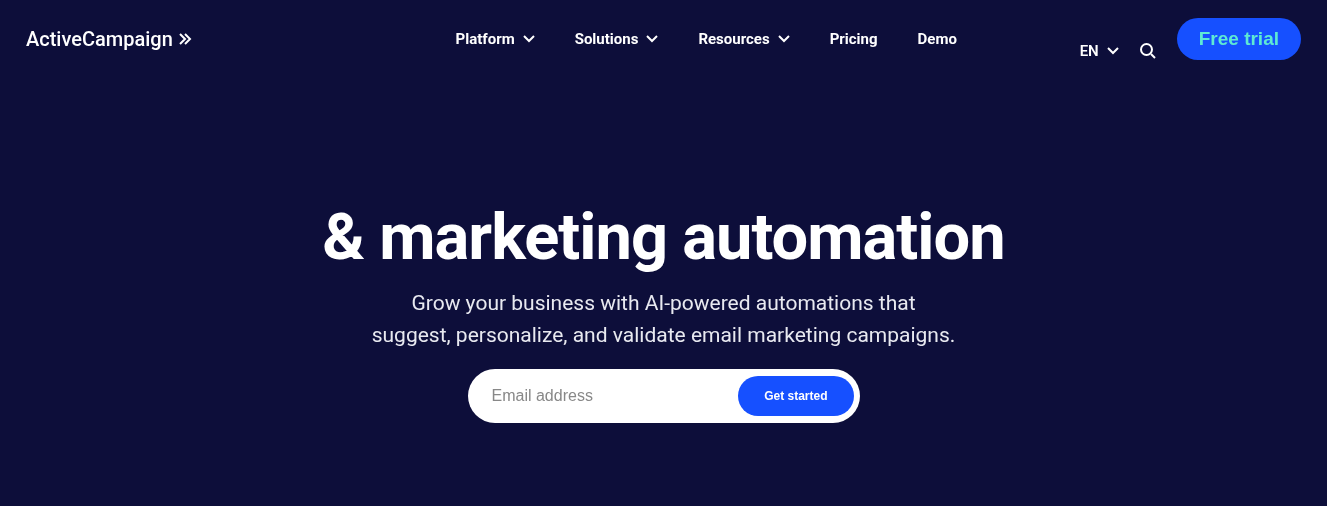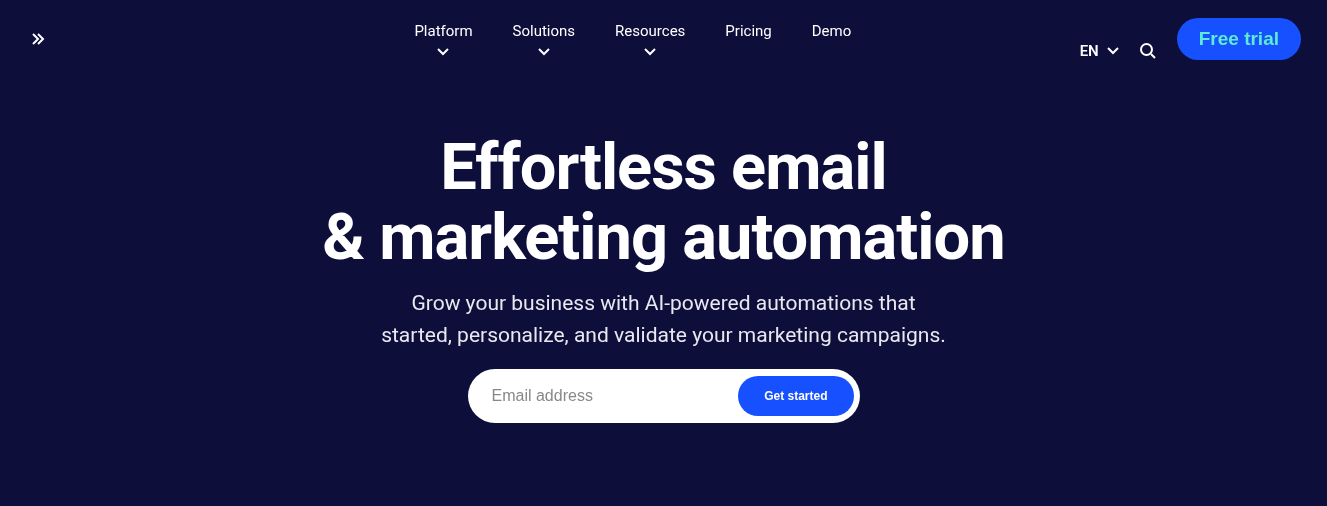--- a/index.html
+++ b/index.html
@@ -36,23 +36,22 @@
     .nav-menu {
       display: flex;
       gap: 40px;
       margin-left: 140px;
     }
     .nav-item {
       display: flex;
       align-items: center;
       gap: 8px;
       font-size: 15px;
-      font-weight: 400;
-      cursor: pointer;
-      flex-direction: column;
+      font-weight: 700;
+      cursor: pointer;
     }
     .chevron {
       display: inline-flex;
     }
     .header-right {
       display: flex;
       align-items: flex-end;
       gap: 20px;
     }
     .lang-selector {
@@ -139,20 +138,21 @@
       font-size: 12px;
       font-weight: 600;
       cursor: pointer;
     }
   </style>
 </head>
 <body>
 
 <header class="header">
   <div class="logo">
+    <span>ActiveCampaign</span>
     <span class="logo-icon">
       <svg width="16" height="16" viewBox="0 0 16 16" fill="none">
         <path d="M3 3 L8 8 L3 13" stroke="#ffffff" stroke-width="2" fill="none"></path>
         <path d="M8 3 L13 8 L8 13" stroke="#ffffff" stroke-width="2" fill="none"></path>
       </svg>
     </span>
   </div>
 
   <nav class="nav-menu">
     <div class="nav-item">
@@ -201,25 +201,25 @@
         <circle cx="7.5" cy="7.5" r="5.5" stroke="#ffffff" stroke-width="2"></circle>
         <line x1="12" y1="12" x2="16" y2="16" stroke="#ffffff" stroke-width="2"></line>
       </svg>
     </span>
     <button class="trial-btn">Free trial</button>
   </div>
 </header>
 
 <section class="hero">
   <h1 class="hero-title">
-    <span>Effortless email</span><br>
+    <br>
     <span>&amp; marketing automation</span>
   </h1>
   <p class="hero-subtitle">
     <span>Grow your business with AI-powered automations that</span><br>
-    <span>started, personalize, and validate your marketing campaigns.</span>
+    <span>suggest, personalize, and validate email marketing campaigns.</span>
   </p>
   <div class="signup-form">
     <input type="email" class="email-input" placeholder="Email address" style="">
     <button class="get-started-btn">Get started</button>
   </div>
 
 </section>
 
 </body></html>

